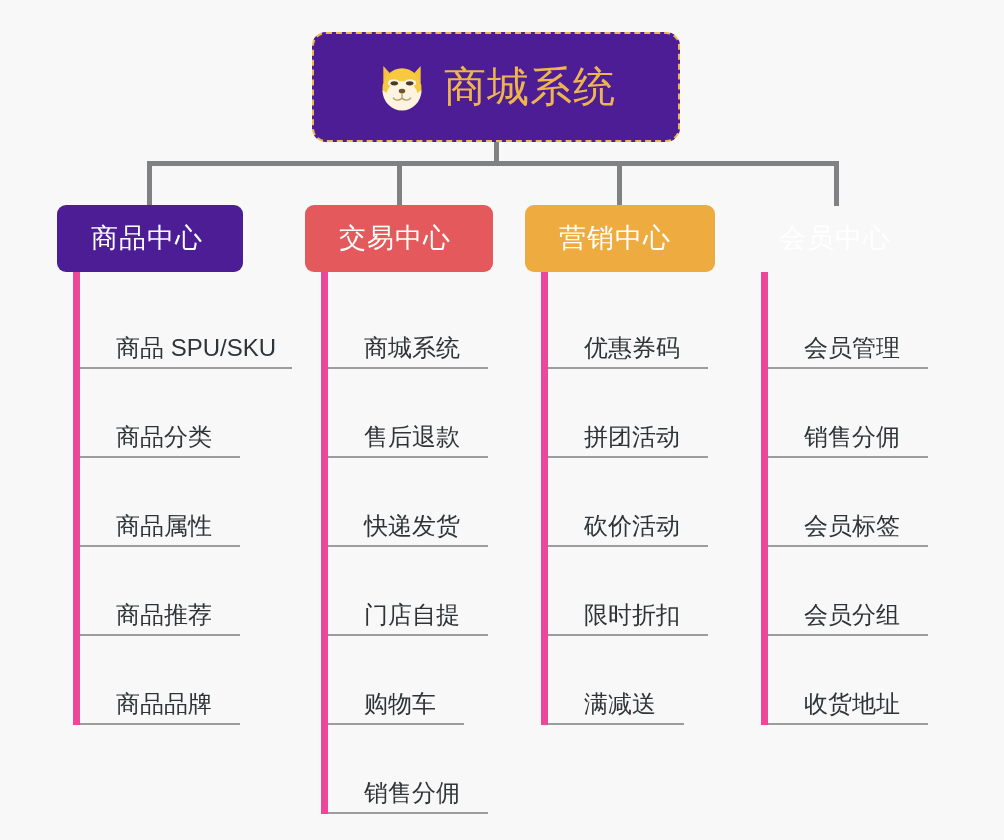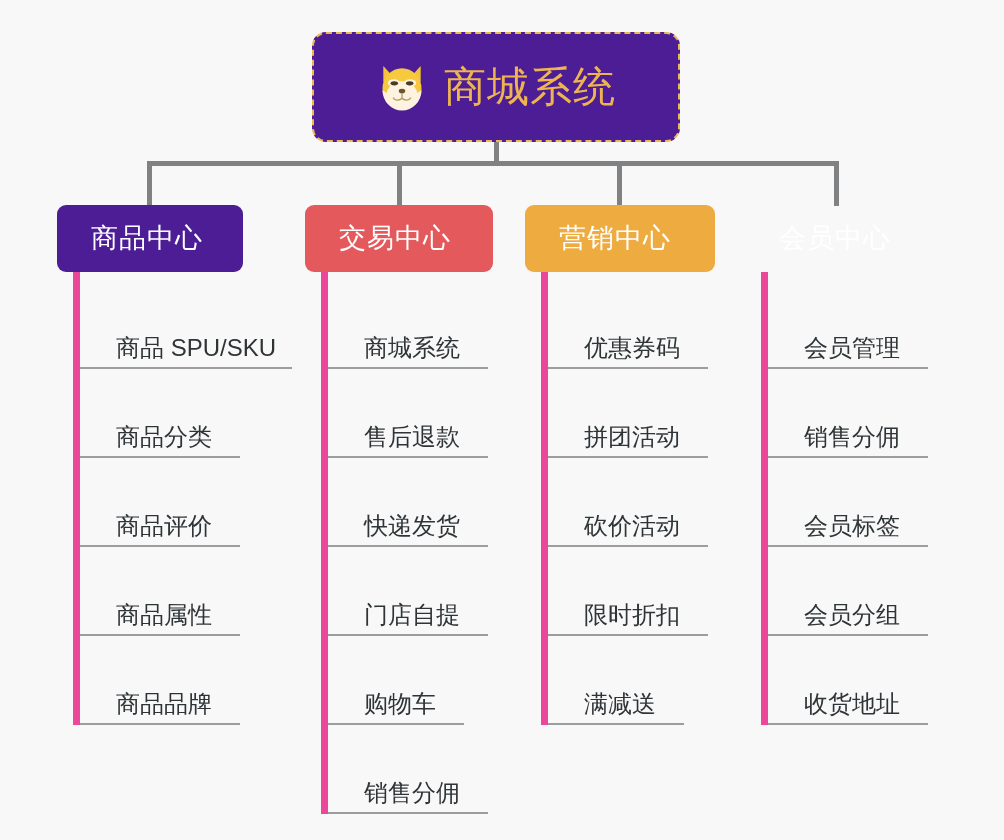--- a/index.html
+++ b/index.html
@@ -164,25 +164,25 @@
           <div class="leaf-item">
             <div class="leaf-underline" style="width: 212px;"></div>
             <div class="leaf-label">商品 SPU/SKU</div>
           </div>
           <div class="leaf-item">
             <div class="leaf-underline" style="width: 160px;"></div>
             <div class="leaf-label">商品分类</div>
           </div>
           <div class="leaf-item">
             <div class="leaf-underline" style="width: 160px;"></div>
-            <div class="leaf-label">商品评价</div>
-          </div>
-          <div class="leaf-item">
-            <div class="leaf-underline" style="width: 160px;"></div>
             <div class="leaf-label">商品属性</div>
+          </div>
+          <div class="leaf-item">
+            <div class="leaf-underline" style="width: 160px;"></div>
+            <div class="leaf-label">商品推荐</div>
           </div>
           <div class="leaf-item">
             <div class="leaf-underline" style="width: 160px;"></div>
             <div class="leaf-label">商品品牌</div>
           </div>
         </div>
       </div>
       <div class="column" style="left: 305px;">
         <div class="cat-box" style="width: 188px; background: rgb(228, 89, 91);">
           <div class="cat-label">交易中心</div>

